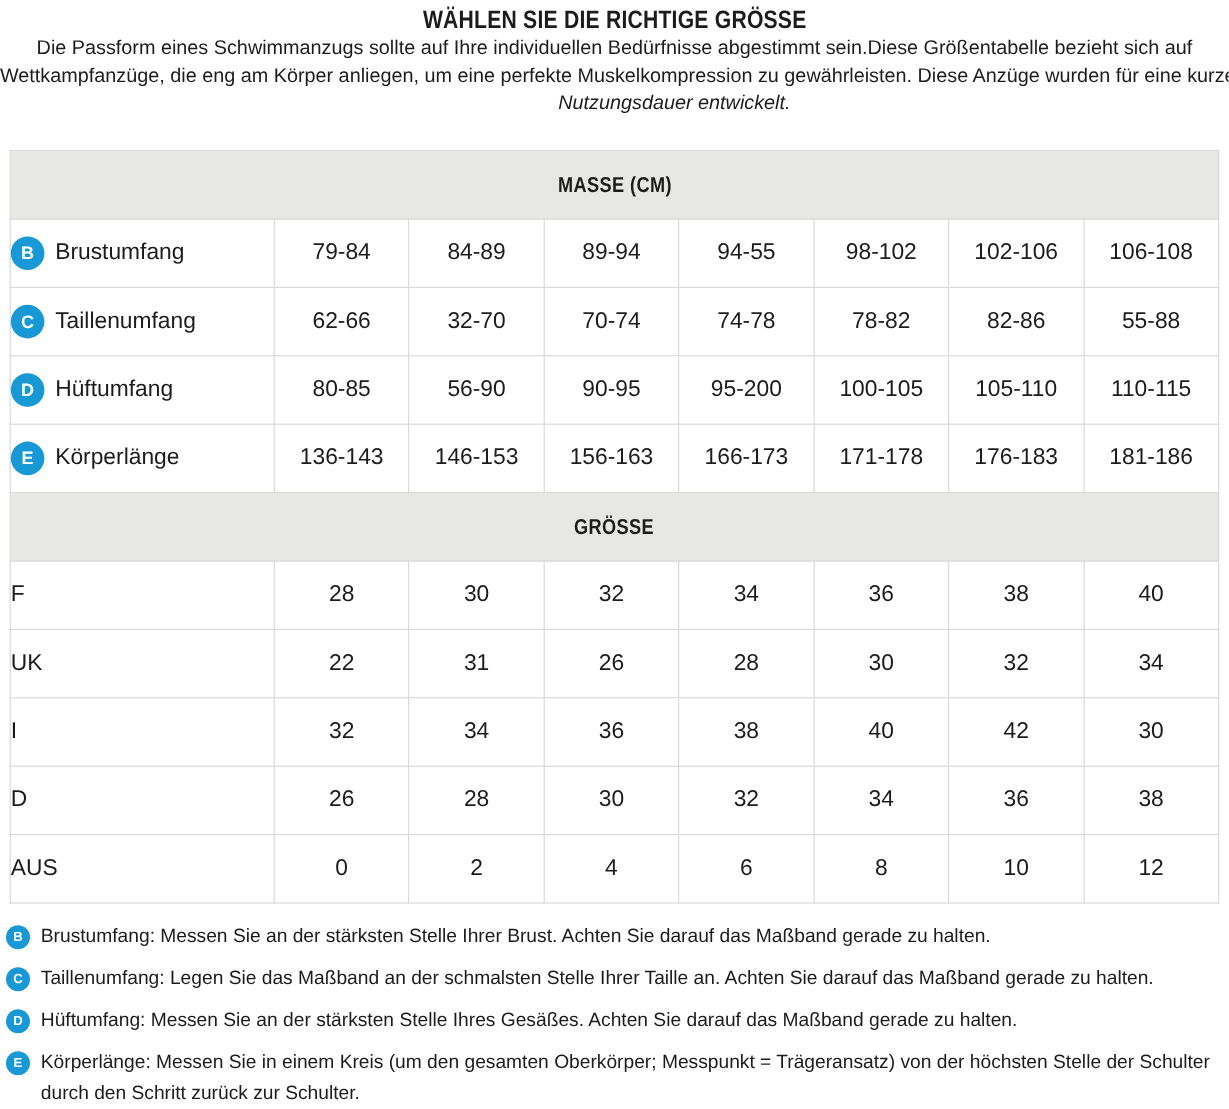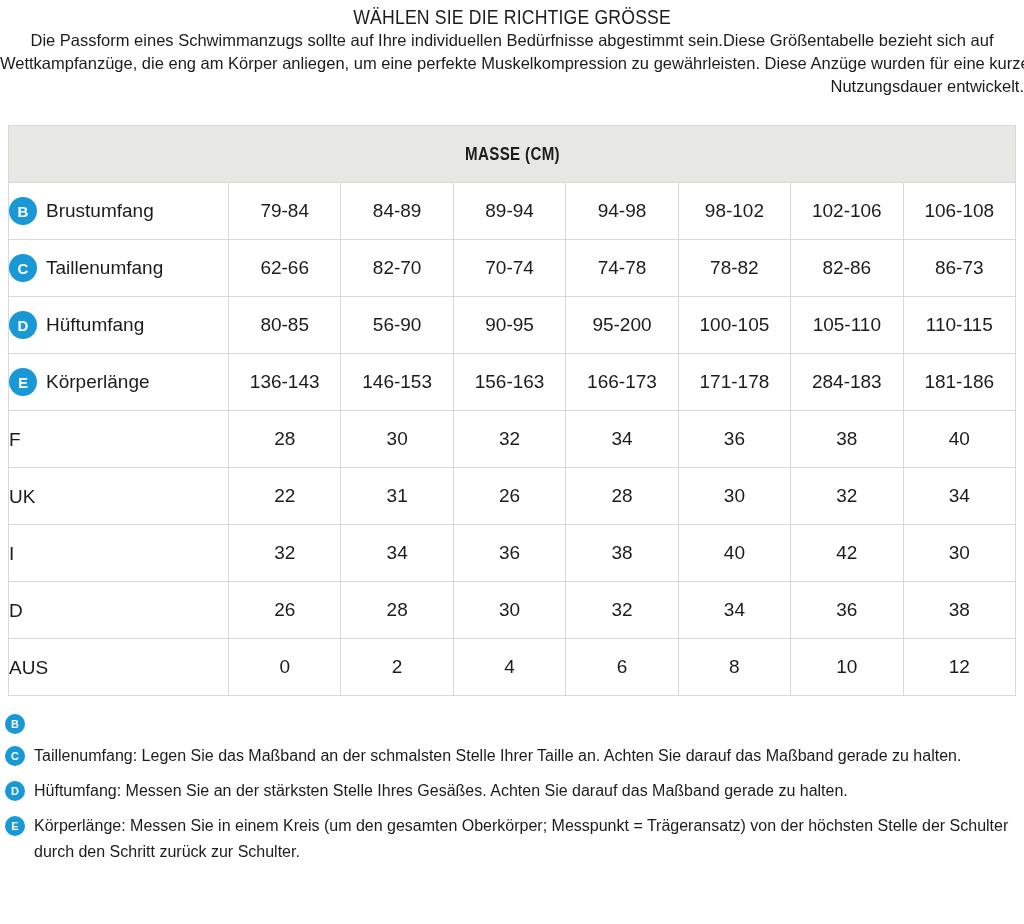--- a/index.html
+++ b/index.html
@@ -21,32 +21,33 @@
   .condensed {
     display: inline-block;
     transform: scaleX(0.84);
     transform-origin: 50% 50%;
     white-space: nowrap;
   }
   .title {
     margin: 5px 0 0 0;
     text-align: center;
     font-size: 21px;
-    font-weight: normal;
+    font-weight: bold;
     letter-spacing: 0.2px;
   }
   .intro {
     text-align: center;
     font-size: 16.5px;
     line-height: 23px;
   }
   .intro-line { white-space: nowrap; }
   .intro-line-last {
-    text-align: right;
+    text-align: center;
     padding-left: 100px;
+    font-style: italic;
   }
   .size-table {
     margin: 27px 8px 0 8px;
     width: 1008px;
     border-collapse: collapse;
     table-layout: fixed;
     border-radius: 15px;
   }
   .size-table td, .size-table th {
     border: 1px solid var(--grid);
@@ -130,54 +131,57 @@
   </colgroup>
   <tbody>
       <tr>
         <th class="section-header" colspan="8"><span class="condensed">MASSE (CM)</span></th>
       </tr>
       <tr>
         <td class="label-cell"><span class="marker-circle">B</span><span class="row-label">Brustumfang</span></td>
         <td class="value-cell">79-84</td>
         <td class="value-cell">84-89</td>
         <td class="value-cell">89-94</td>
-        <td class="value-cell">94-98</td>
+        <td class="value-cell">94-55</td>
         <td class="value-cell">98-102</td>
         <td class="value-cell">102-106</td>
         <td class="value-cell">106-108</td>
       </tr>
       <tr>
         <td class="label-cell"><span class="marker-circle">C</span><span class="row-label">Taillenumfang</span></td>
         <td class="value-cell">62-66</td>
-        <td class="value-cell">82-70</td>
+        <td class="value-cell">32-70</td>
         <td class="value-cell">70-74</td>
         <td class="value-cell">74-78</td>
         <td class="value-cell">78-82</td>
         <td class="value-cell">82-86</td>
-        <td class="value-cell">86-73</td>
+        <td class="value-cell">55-88</td>
       </tr>
       <tr>
         <td class="label-cell"><span class="marker-circle">D</span><span class="row-label">Hüftumfang</span></td>
         <td class="value-cell">80-85</td>
         <td class="value-cell">56-90</td>
         <td class="value-cell">90-95</td>
         <td class="value-cell">95-200</td>
         <td class="value-cell">100-105</td>
         <td class="value-cell">105-110</td>
         <td class="value-cell">110-115</td>
       </tr>
       <tr>
         <td class="label-cell"><span class="marker-circle">E</span><span class="row-label">Körperlänge</span></td>
         <td class="value-cell">136-143</td>
         <td class="value-cell">146-153</td>
         <td class="value-cell">156-163</td>
         <td class="value-cell">166-173</td>
         <td class="value-cell">171-178</td>
-        <td class="value-cell">284-183</td>
+        <td class="value-cell">176-183</td>
         <td class="value-cell">181-186</td>
+      </tr>
+      <tr>
+        <th class="section-header" colspan="8"><span class="condensed">GRÖSSE</span></th>
       </tr>
       <tr>
         <td class="label-cell"><span class="row-label">F</span></td>
         <td class="value-cell">28</td>
         <td class="value-cell">30</td>
         <td class="value-cell">32</td>
         <td class="value-cell">34</td>
         <td class="value-cell">36</td>
         <td class="value-cell">38</td>
         <td class="value-cell">40</td>
@@ -221,20 +225,21 @@
         <td class="value-cell">8</td>
         <td class="value-cell">10</td>
         <td class="value-cell">12</td>
       </tr>
     </tbody>
 </table>
 
 <div class="notes">
     <div class="note">
       <span class="note-circle">B</span>
+      <span class="note-text">Brustumfang: Messen Sie an der stärksten Stelle Ihrer Brust. Achten Sie darauf das Maßband gerade zu halten.</span>
     </div>
     <div class="note">
       <span class="note-circle">C</span>
       <span class="note-text">Taillenumfang: Legen Sie das Maßband an der schmalsten Stelle Ihrer Taille an. Achten Sie darauf das Maßband gerade zu halten.</span>
     </div>
     <div class="note">
       <span class="note-circle">D</span>
       <span class="note-text">Hüftumfang: Messen Sie an der stärksten Stelle Ihres Gesäßes. Achten Sie darauf das Maßband gerade zu halten.</span>
     </div>
     <div class="note">

